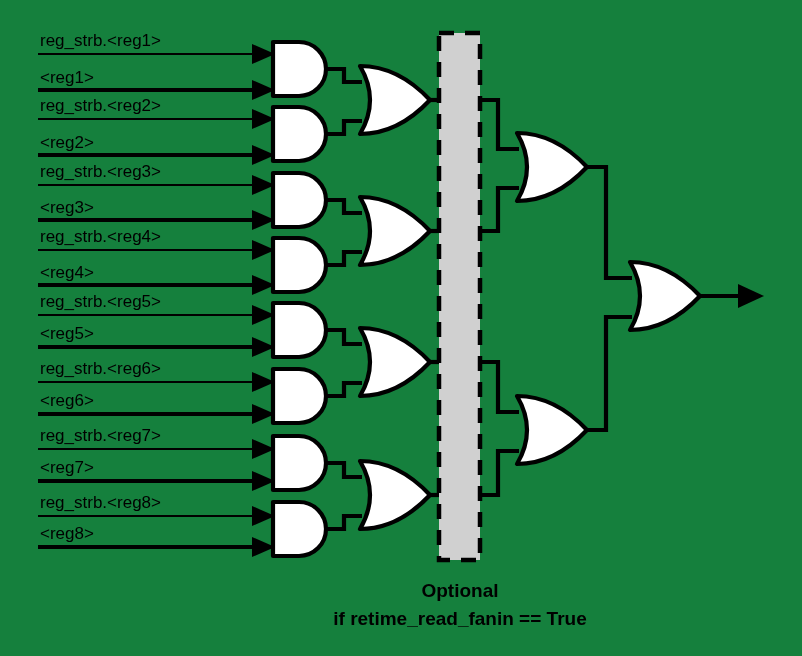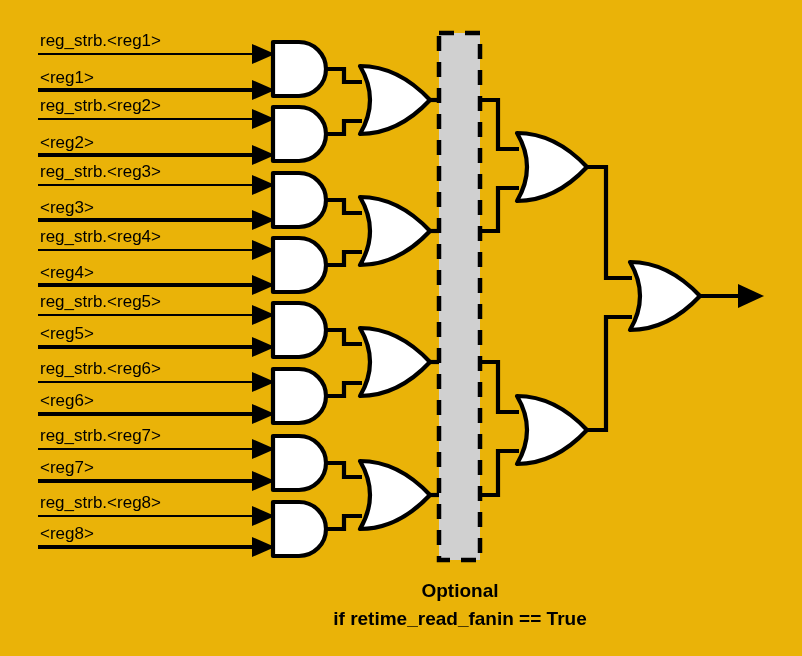--- a/index.html
+++ b/index.html
@@ -10,21 +10,21 @@
   body {
     width: 802px;
     height: 656px;
     font-family: "Liberation Sans", sans-serif;
     overflow: hidden;
   }
   #diagram-root {
     position: relative;
     width: 802px;
     height: 656px;
-    background: #eab308;
+    background: #15803d;
     text-decoration: underline;
   }
   #diagram-svg {
     position: absolute;
     left: 0;
     top: 0;
     width: 802px;
     height: 656px;
     display: block;
   }

